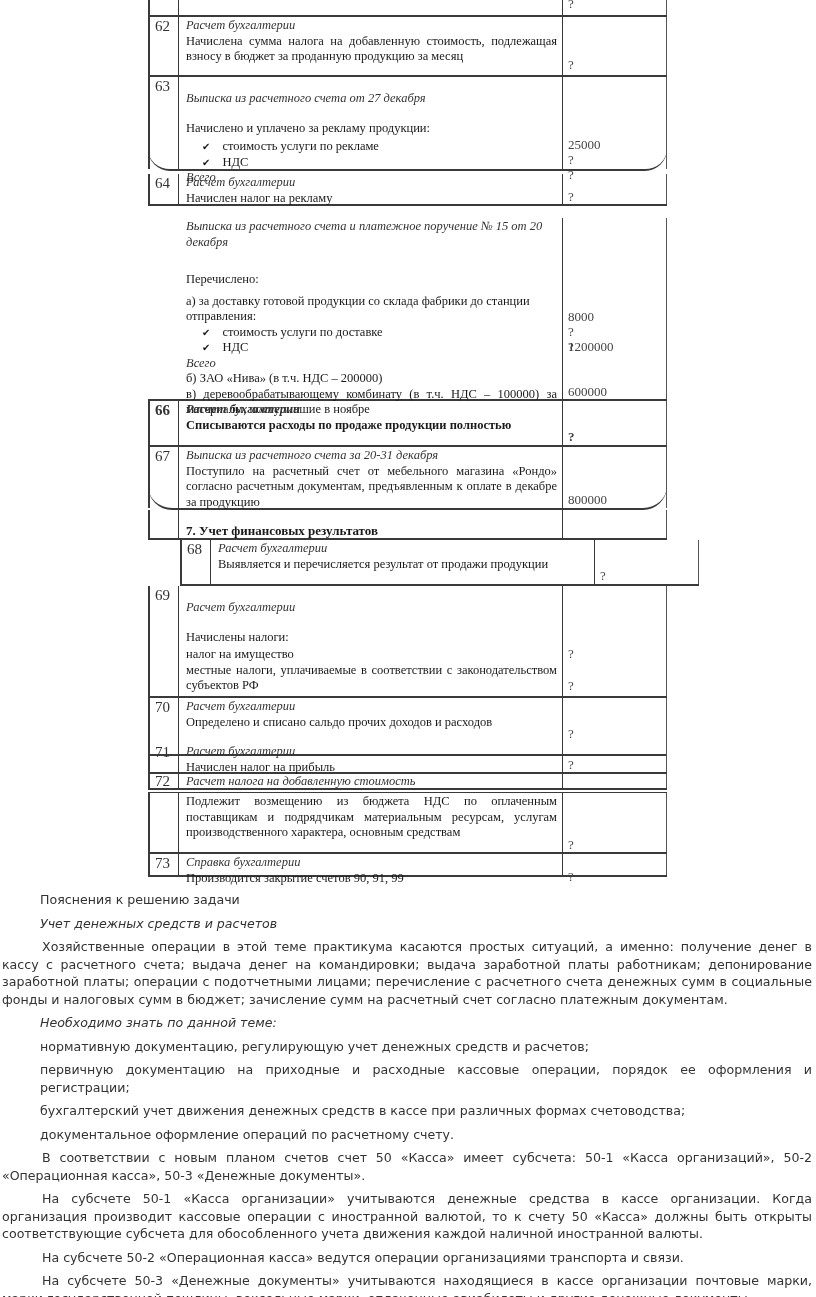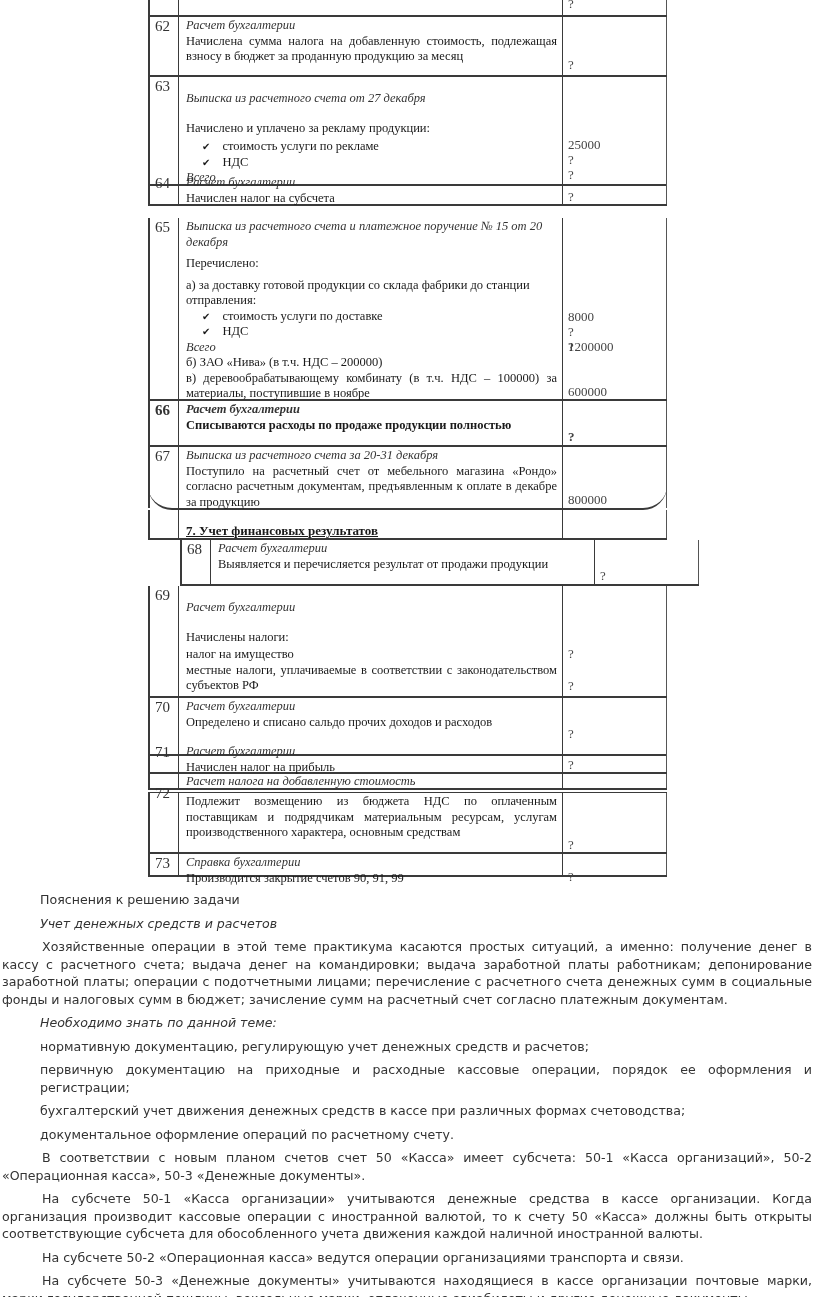--- a/index.html
+++ b/index.html
@@ -15,21 +15,21 @@
   .row .num { position:absolute; left:0; top:0; bottom:0; width:31px;
               border-left:2px solid #3a3a3a; border-right:1.5px solid #3a3a3a;
               box-sizing:border-box; font-size:15px; padding:1px 0 0 5px; color:#333; }
   .row .desc { position:absolute; left:31px; top:0; bottom:0; width:384px;
                box-sizing:border-box; padding:1px 5px 7px 7px; font-size:12.5px; line-height:15.5px;
                border-right:1.5px solid #3a3a3a; }
   .row .val { position:absolute; left:415px; top:0; bottom:0; right:0;
               box-sizing:border-box; padding:0 0 0 5px; font-size:13px; line-height:15.5px;
               border-right:1.5px solid #555; color:#444; }
   .it { font-style:italic; color:#333; }
-  .b { font-weight:bold;text-decoration:underline; }
+  .b { font-weight:bold; }
   .just { text-align:justify; text-align-last:left; }
   .check { display:block; padding-left:16px; }
   .check::before { content:"\2714"; font-size:10px; margin-right:12px; }
   .q { position:absolute; left:5px; }
 
   
   .text { position:absolute; left:0; top:891px; width:816px;
           font-family:"DejaVu Sans", sans-serif; font-size:12.6px; color:#333;
           line-height:17.5px; }
   .text p { margin:0 0 6px 0; padding:0 4px 0 2px; text-align:justify; }
@@ -54,52 +54,51 @@
     <div class="num">62</div>
     <div class="desc">
       <div class="it">Расчет бухгалтерии</div>
       <div class="just">Начислена сумма налога на добавленную стоимость, подлежащая взносу в бюджет за проданную продукцию за месяц</div>
     </div>
     <div class="val">
         <span class="q" style="top:40px">?</span>
       </div>
   </div>
 
-  <div class="row" style="top:77px;height:109px;">
+  <div class="row" style="top:77px;height:94px;border-radius:22px;">
     <div class="num">63</div>
     <div class="desc">
       <div class="it" style="margin-top:13px">Выписка из расчетного счета от 27 декабря</div>
       <div style="margin-top:14px">Начислено и уплачено за рекламу продукции:</div>
       <span class="check" style="margin-top:3px">стоимость услуги по рекламе</span>
       <span class="check">НДС</span>
       <div class="it">Всего</div>
     </div>
     <div class="val">
       <span class="q" style="top:60px">25000</span>
       <span class="q" style="top:75px">?</span>
       <span class="q" style="top:90px">?</span>
     </div>
   </div>
 
   <div class="row" style="top:174px;height:32px;">
     <div class="num">64</div>
     <div class="desc">
       <div class="it">Расчет бухгалтерии</div>
-      <div>Начислен налог на субсчета</div>
+      <div>Начислен налог на рекламу</div>
     </div>
     <div class="val">
         <span class="q" style="top:15px">?</span>
       </div>
   </div>
 
   <div class="row" style="top:218px;height:183px;">
-    <div class="num">65</div>
     <div class="desc">
       <div class="it">Выписка из расчетного счета и платежное поручение № 15 от 20 декабря</div>
-      <div style="margin-top:6px">Перечислено:</div>
+      <div style="margin-top:22px">Перечислено:</div>
       <div style="margin-top:6px">а) за доставку готовой продукции со склада фабрики до станции отправления:</div>
       <span class="check">стоимость услуги по доставке</span>
       <span class="check">НДС</span>
       <div class="it">Всего</div>
       <div>б) ЗАО «Нива» (в т.ч. НДС – 200000)</div>
       <div class="just">в) деревообрабатывающему комбинату (в т.ч. НДС – 100000) за материалы, поступившие в ноябре</div>
     </div>
     <div class="val">
       <span class="q" style="top:91px">8000</span>
       <span class="q" style="top:106px">?</span>
@@ -180,21 +179,21 @@
     <div class="desc">
       <div class="it">Расчет бухгалтерии</div>
       <div>Начислен налог на прибыль</div>
     </div>
     <div class="val">
         <span class="q" style="top:14px">?</span>
       </div>
   </div>
 
   <div class="row" style="top:774px;height:16px;">
-    <div class="num" style="padding-top:12px;line-height:14px">72</div>
+    <div class="num" style="padding-top:0;line-height:14px">72</div>
     <div class="desc" style="padding-top:0;line-height:14px">
       <div class="it">Расчет налога на добавленную стоимость</div>
     </div>
     <div class="val"></div>
   </div>
 
   <div class="row" style="top:792px;height:62px;border-top:1.5px solid #3a3a3a;">
     <div class="num"></div>
     <div class="desc">
       <div class="just">Подлежит возмещению из бюджета НДС по оплаченным поставщикам и подрядчикам материальным ресурсам, услугам производственного характера, основным средствам</div>

